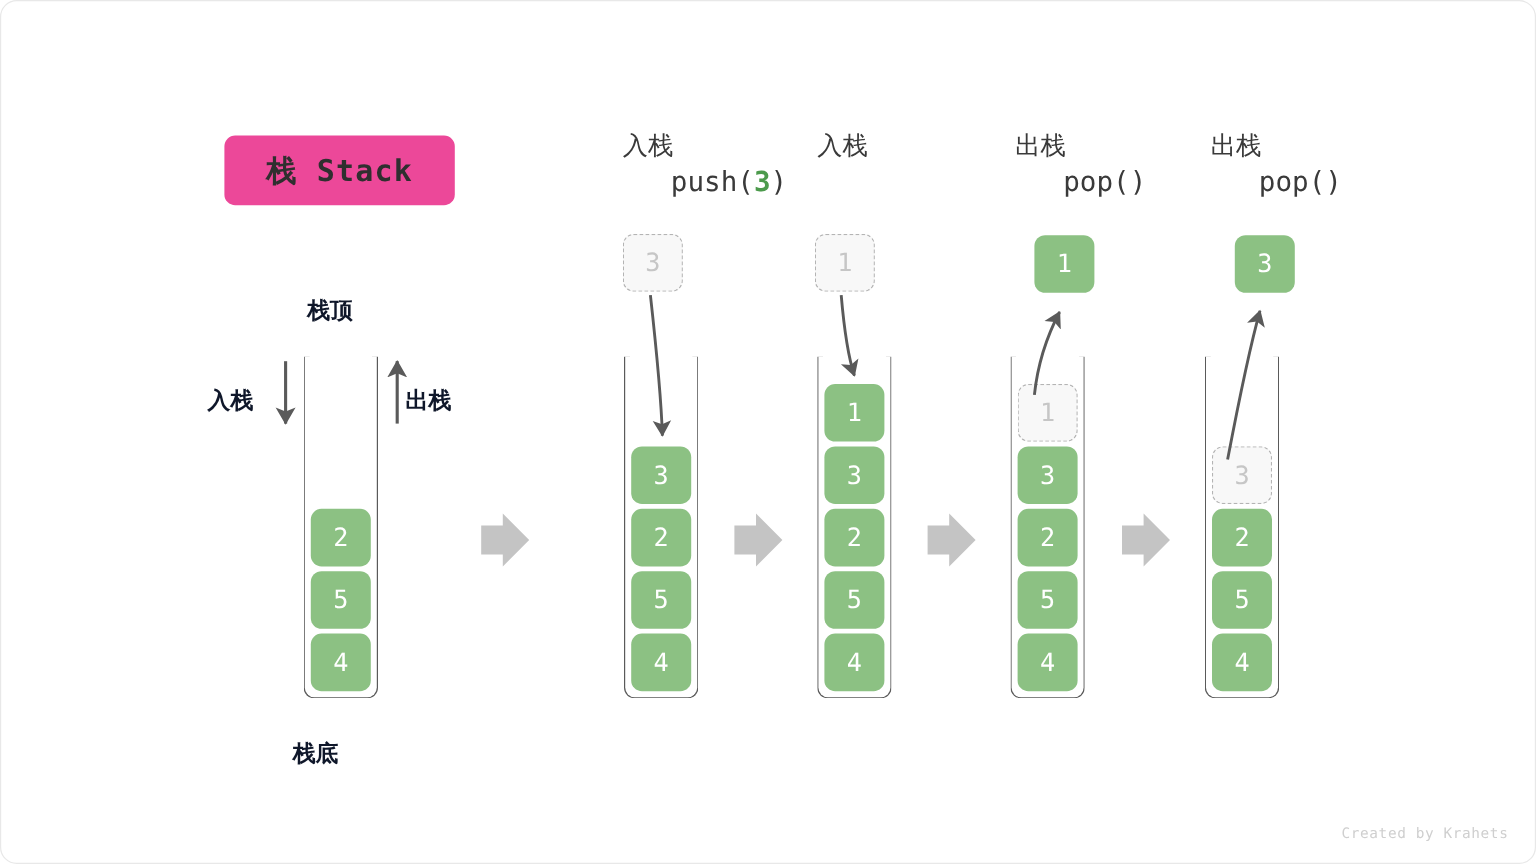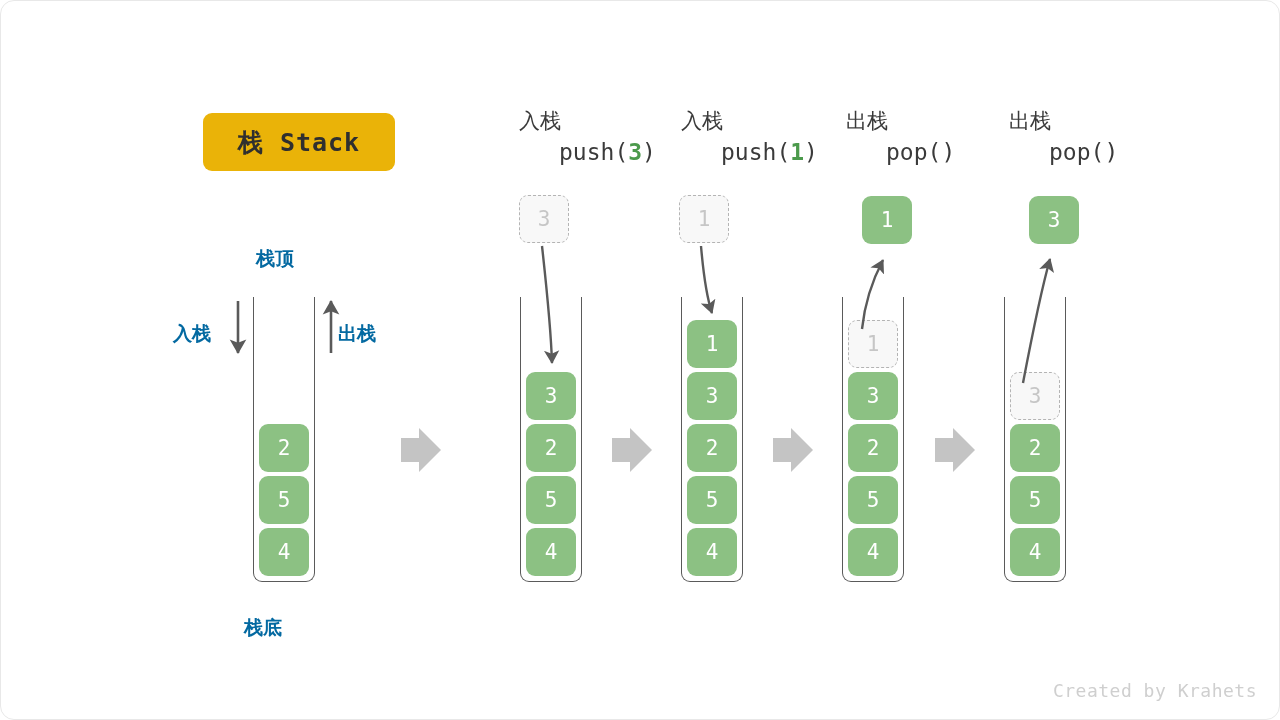--- a/index.html
+++ b/index.html
@@ -17,46 +17,46 @@
     background: #ffffff;
     border: 1px solid #e8e8e8;
     border-radius: 14px;
     box-sizing: border-box;
     overflow: hidden;
   }
 
   
   #title-badge {
     position: absolute;
-    left: 202px;
+    left: 186px;
     top: 112px;
     width: 192px;
     height: 58px;
-    background: #eab308;
+    background: #ec4899;
     border-radius: 9px;
     display: flex;
     align-items: center;
     justify-content: center;
   }
   #title-badge .txt {
     font-family: "DejaVu Sans Mono", monospace;
     font-size: 25px;
     font-weight: bold;
     color: #2f2f2f;
     letter-spacing: 1px;
     white-space: pre;
   }
 
   
   .cn-label {
     position: absolute;
     font-family: Liberation Mono, monospace;
     font-size: 19px;
     font-weight: bold;
-    color: #0369a1;
+    color: #0f172a;
     white-space: nowrap;
   }
 
   
   .op-head {
     position: absolute;
     top: 105px;
     width: 170px;
     text-align: left;
   }
@@ -149,21 +149,21 @@
     width: 1280px; height: 720px;
     pointer-events: none;
   }
 
   
   #watermark {
     position: absolute;
     right: 22px;
     bottom: 18px;
     font-family: "DejaVu Sans Mono", monospace;
-    font-size: 18px;
+    font-size: 12px;
     color: #cfcfcf;
     letter-spacing: 0.5px;
     white-space: nowrap;
   }
 </style>
 </head>
 <body>
 
 <div id="canvas">
 
@@ -176,21 +176,20 @@
   <div class="cn-label" style="left:172px; top:320px;">入栈</div>
   <div class="cn-label" style="left:337px; top:320px;">出栈</div>
 
   <div class="op-head" style="left:518px;">
     <div class="cn">入栈</div>
     <div class="code"><span>push(</span><span class="arg">3</span><span>)</span></div>
   </div>
 
   <div class="op-head" style="left:680px;">
     <div class="cn">入栈</div>
-    <div class="code"><span>push(</span><span class="arg">1</span><span>)</span></div>
   </div>
 
   <div class="op-head" style="left:845px;">
     <div class="cn">出栈</div>
     <div class="code"><span>pop(</span><span class="arg"></span><span>)</span></div>
   </div>
 
   <div class="op-head" style="left:1008px;">
     <div class="cn">出栈</div>
     <div class="code"><span>pop(</span><span class="arg"></span><span>)</span></div>

